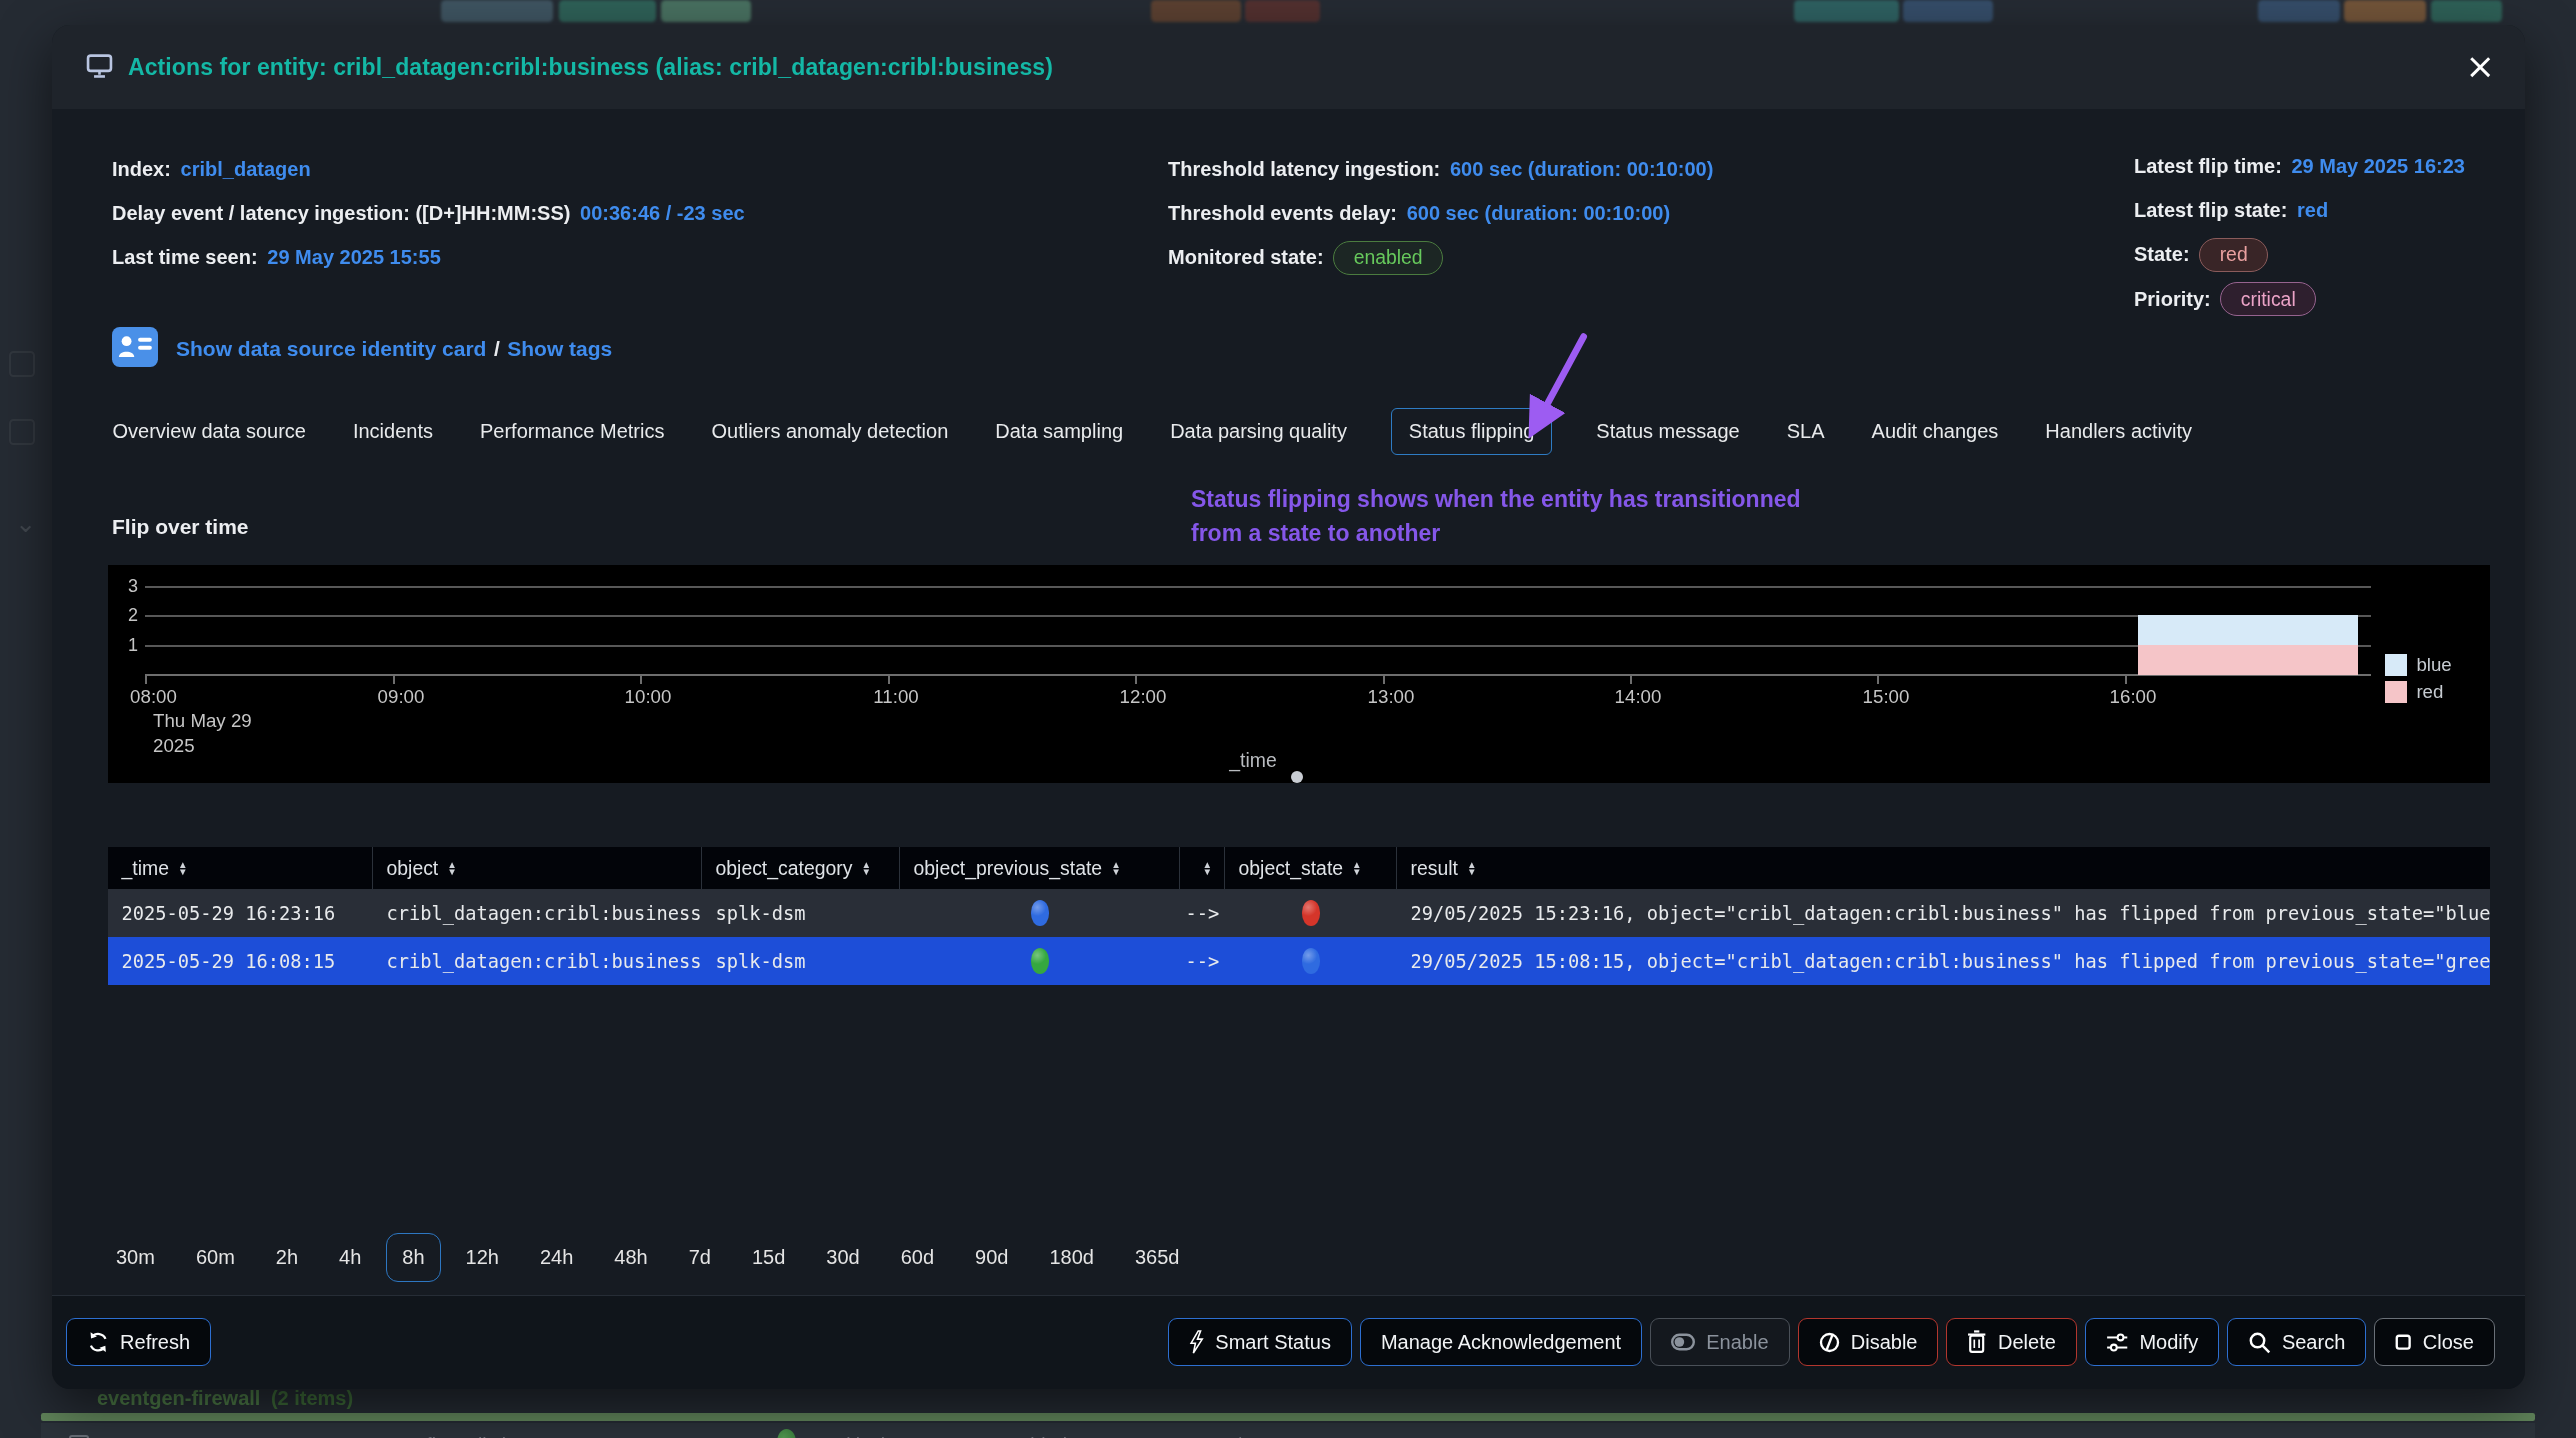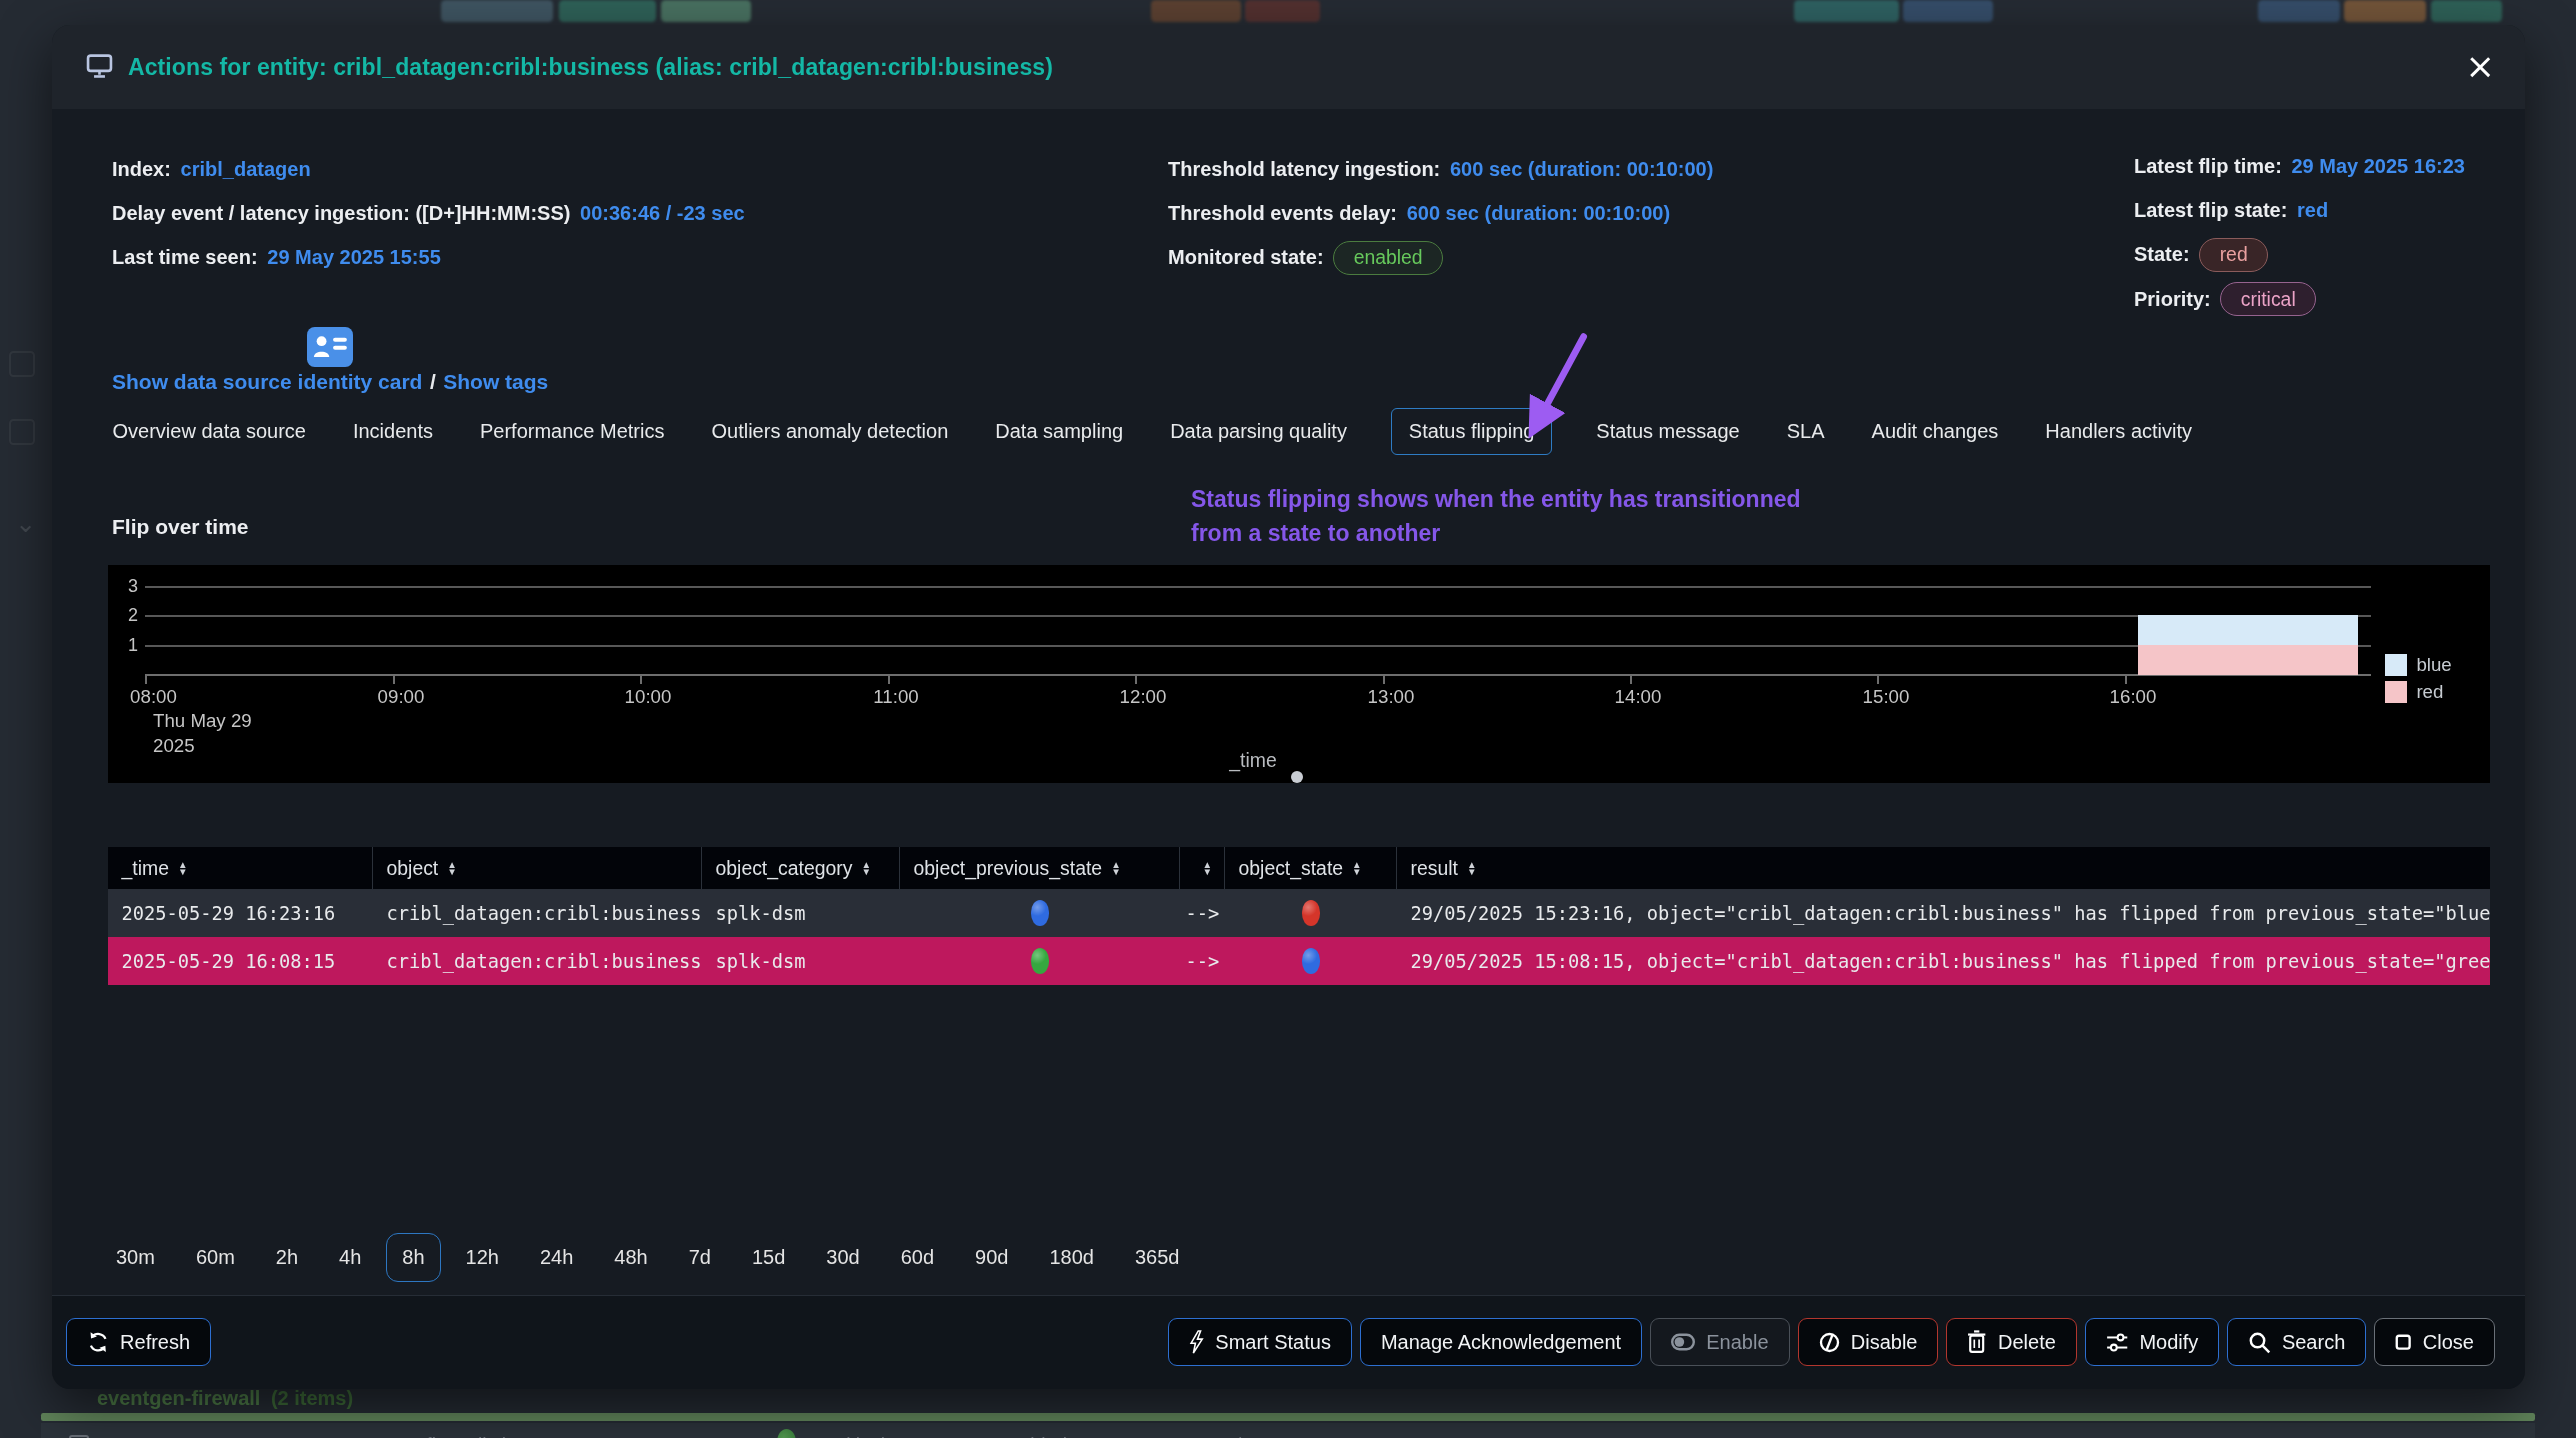--- a/index.html
+++ b/index.html
@@ -38,21 +38,21 @@
   
   .info-col{position:absolute;}
   .info-row{display:flex;align-items:center;height:28px;margin-bottom:16.4px;white-space:nowrap;}
   .info-label{font-size:20px;font-weight:bold;color:#eceef1;margin-right:9.7px;}
   .info-value{font-size:20px;font-weight:bold;color:#3f8cee;}
   .badge{display:inline-block;font-size:19.4px;padding:5.2px 19.4px;border-radius:19.4px;border:1.5px solid;line-height:1.1;}
   .badge-green{border-color:#4b7c3f;color:#67c95c;background:rgba(72,124,60,.12);}
   .badge-red{border-color:#8a5b5b;color:#e9a0a0;background:#392527;}
   .badge-critical{border-color:#96638f;color:#eba3c7;background:#2e1f2e;}
   
-  .identity-row{position:absolute;left:60px;top:302px;display:flex;align-items:center;height:43px;flex-direction:column;}
+  .identity-row{position:absolute;left:60px;top:302px;display:flex;align-items:center;gap:18px;height:43px;}
   .identity-links{font-size:21px;font-weight:bold;}
   .identity-links a{color:#3f8cee;text-decoration:none;cursor:pointer;}
   .identity-sep{color:#e8eaed;margin:0 7.5px;}
   
   .tabs{position:absolute;left:58px;top:383px;display:flex;align-items:center;gap:42px;}
   .tab{font-size:20px;color:#e8eaec;padding:11.2px 1.5px;cursor:pointer;white-space:nowrap;border:1.5px solid transparent;}
   .tab.active{border-color:#2e7cc4;border-radius:6px;padding:11.2px 16.4px;}
   
   .annotation{position:absolute;left:1139px;top:457px;width:658px;font-size:23px;font-weight:bold;
     color:#8557e9;line-height:34px;}
@@ -75,21 +75,21 @@
   .legend-label{font-size:18.7px;color:#c6cbd1;}
   
   .flip-table{position:absolute;left:56px;top:822px;width:2382px;}
   .thead{display:flex;background:#020409;height:42px;}
   .th{display:flex;align-items:center;box-sizing:border-box;padding-left:13.5px;font-size:19.4px;color:#dfe3e7;
       border-right:1.5px solid #2b313a;cursor:pointer;}
   .th:last-child{border-right:none;}
   .sort{display:inline-flex;flex-direction:column;margin-left:9px;color:#cfd3d8;font-size:9.7px;line-height:7.5px;}
   .trow{display:flex;height:48px;}
   .trow.alt1{background:#292e37;}
-  .trow.alt2{background:#be185d;}
+  .trow.alt2{background:#1d4ed8;}
   .td{display:flex;align-items:center;box-sizing:border-box;padding-left:13.5px;
       font-family:"DejaVu Sans Mono", monospace;font-size:18.7px;color:#e8eaec;white-space:nowrap;overflow:hidden;}
   .td.center{justify-content:center;padding-left:0;}
   .state-dot{width:18.7px;height:25.4px;border-radius:50%;}
   
   .ranges{position:absolute;left:63px;top:1208px;display:flex;align-items:center;}
   .range{font-size:20px;color:#e5e5e5;padding:12px 0;margin-right:39px;cursor:pointer;border:1.5px solid transparent;}
   .range.active{border-color:#2d77c2;border-radius:12px;padding:12px 15px;margin-right:24px;margin-left:-15px;}
   
   .footer{position:absolute;left:0;right:0;bottom:0;height:93px;background:#10151b;

